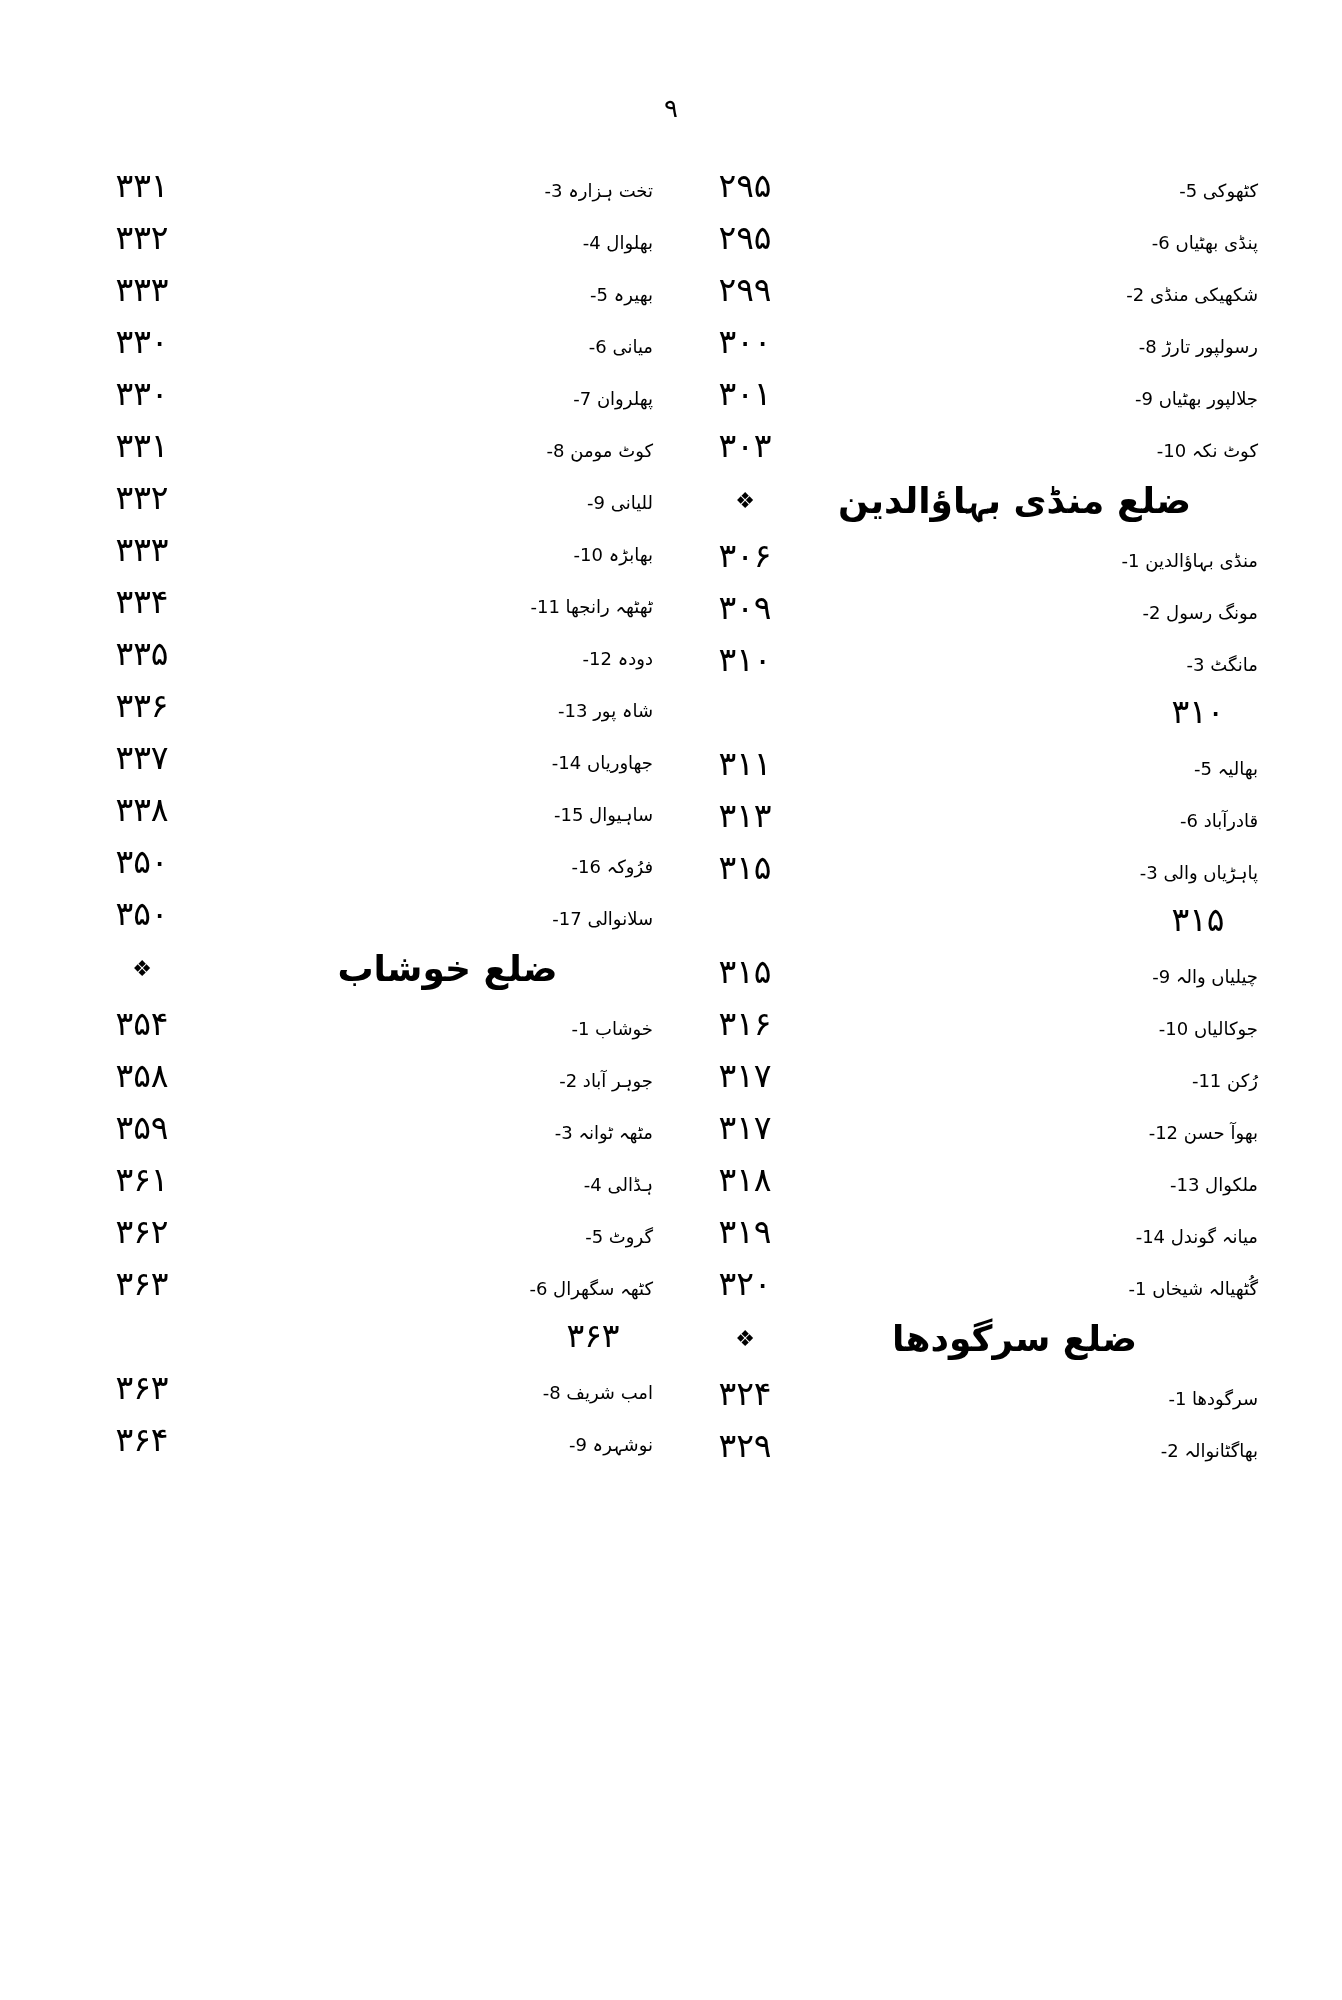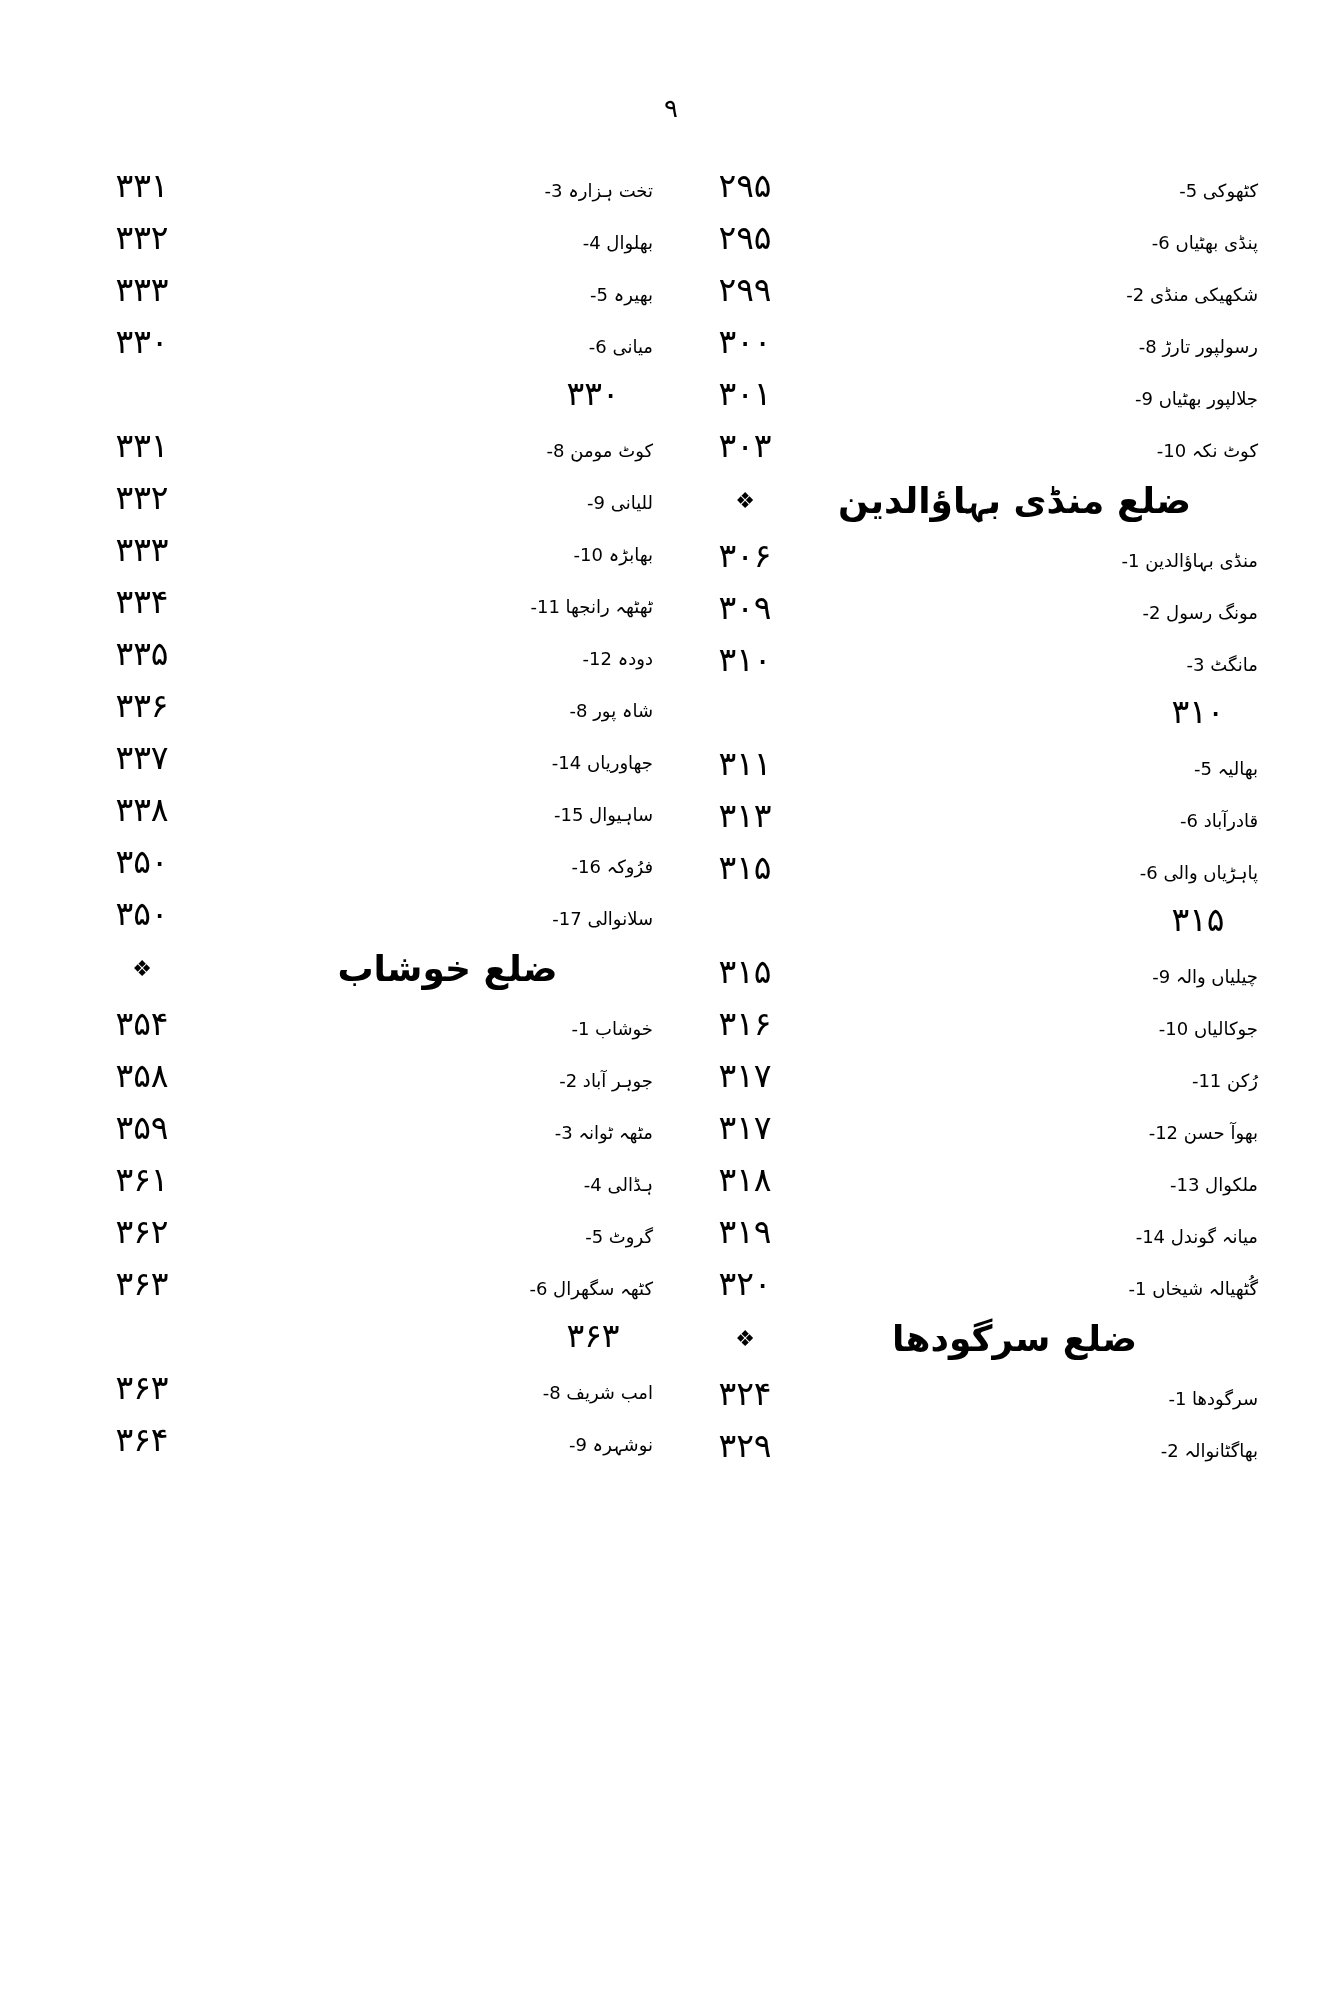--- a/index.html
+++ b/index.html
@@ -154,21 +154,21 @@
         </div>
         <div class="row">
           <div class="entry">بھالیہ 5-</div>
           <div class="page-num">۳۱۱</div>
         </div>
         <div class="row">
           <div class="entry">قادرآباد 6-</div>
           <div class="page-num">۳۱۳</div>
         </div>
         <div class="row">
-          <div class="entry">پاہڑیاں والی 6-</div>
+          <div class="entry">پاہڑیاں والی 3-</div>
           <div class="page-num">۳۱۵</div>
         </div>
         <div class="row">
           <div class="page-num">۳۱۵</div>
         </div>
         <div class="row">
           <div class="entry">چیلیاں والہ 9-</div>
           <div class="page-num">۳۱۵</div>
         </div>
         <div class="row">
@@ -220,20 +220,21 @@
         </div>
         <div class="row">
           <div class="entry">بھیرہ 5-</div>
           <div class="page-num">۳۳۳</div>
         </div>
         <div class="row">
           <div class="entry">میانی 6-</div>
           <div class="page-num">۳۳۰</div>
         </div>
         <div class="row">
+          <div class="entry">پھلروان 7-</div>
           <div class="page-num">۳۳۰</div>
         </div>
         <div class="row">
           <div class="entry">کوٹ مومن 8-</div>
           <div class="page-num">۳۳۱</div>
         </div>
         <div class="row">
           <div class="entry">للیانی 9-</div>
           <div class="page-num">۳۳۲</div>
         </div>
@@ -243,21 +244,21 @@
         </div>
         <div class="row">
           <div class="entry">ٹھٹھہ رانجھا 11-</div>
           <div class="page-num">۳۳۴</div>
         </div>
         <div class="row">
           <div class="entry">دودہ 12-</div>
           <div class="page-num">۳۳۵</div>
         </div>
         <div class="row">
-          <div class="entry">شاہ پور 8-</div>
+          <div class="entry">شاہ پور 13-</div>
           <div class="page-num">۳۳۶</div>
         </div>
         <div class="row">
           <div class="entry">جھاوریاں 14-</div>
           <div class="page-num">۳۳۷</div>
         </div>
         <div class="row">
           <div class="entry">ساہیوال 15-</div>
           <div class="page-num">۳۳۸</div>
         </div>

